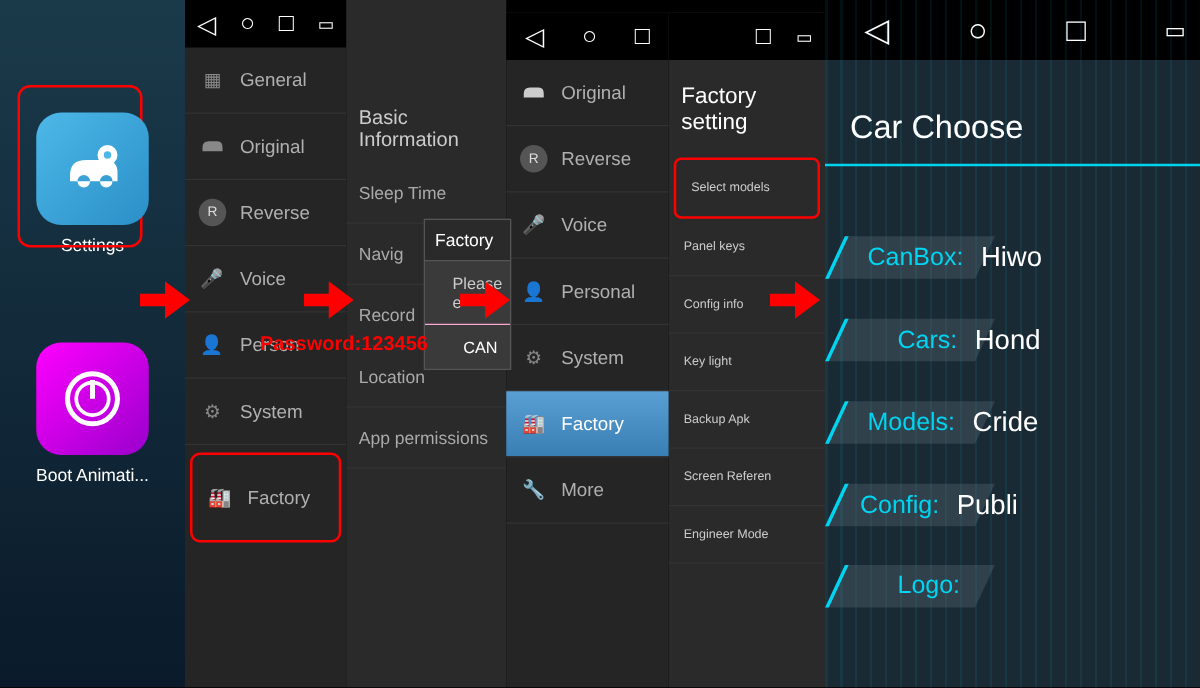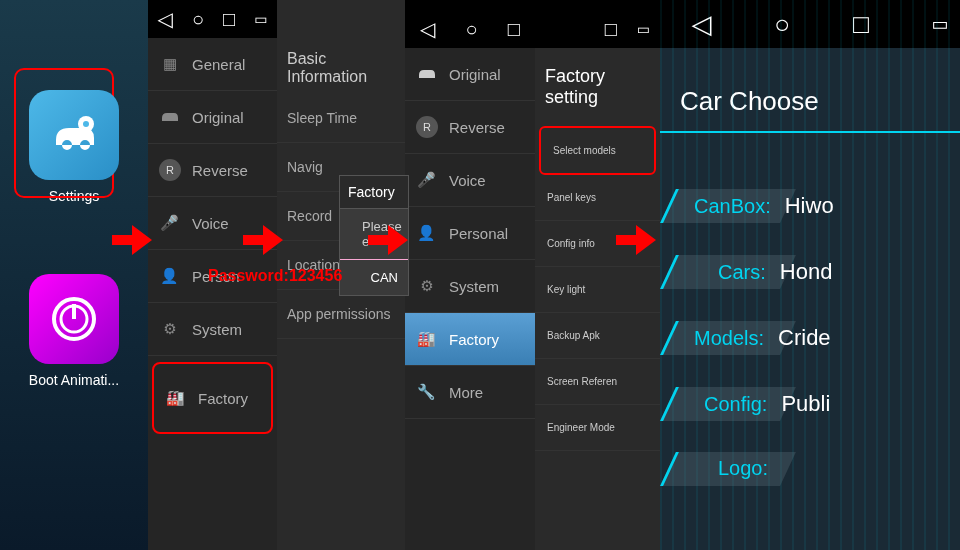--- a/index.html
+++ b/index.html
@@ -23,21 +23,21 @@
 
 .settings-highlight { position: absolute; border: 2px solid #ff0000; border-radius: 10px; width: 100px; height: 130px; top: 68px; left: 14px; }
 
 .menu-item { display: flex; align-items: center; padding: 14px 10px; color: #b0b0b0; font-size: 15px; border-bottom: 1px solid #333; }
 .menu-icon { width: 24px; height: 24px; margin-right: 10px; display: flex; align-items: center; justify-content: center; color: #888; }
 .menu-icon-circle { width: 22px; height: 22px; border-radius: 50%; background: #555; color: #ddd; font-size: 11px; display: flex; align-items: center; justify-content: center; }
 
 .factory-highlight { border: 2px solid #ff0000; border-radius: 8px; }
 .factory-selected { background: linear-gradient(180deg, #5a9fd4, #3a7fb4); color: #fff; }
 
-.section-title { color: #ccc; font-size: 16px; padding: 18px 10px 8px; }
+.section-title { color: #ccc; font-size: 16px; padding: 18px 10px 8px; margin-top: 36px; }
 .info-item { color: #aaa; font-size: 14px; padding: 16px 10px; border-bottom: 1px solid #333; }
 
 .dialog { position: absolute; background: #3a3a3a; border: 1px solid #555; width: 70px; top: 175px; left: 62px; z-index: 10; overflow: hidden; }
 .dialog-title { background: #2a2a2a; color: #fff; padding: 8px; font-size: 14px; }
 .dialog-body { color: #ccc; padding: 10px 22px; font-size: 13px; border-top: 1px solid #555; }
 .dialog-btn { color: #fff; padding: 10px; font-size: 13px; border-top: 1px solid #f9a8d4; text-align: right; }
 
 .password-text { position: absolute; color: #ff0000; font-size: 16px; font-weight: bold; top: 267px; left: 208px; z-index: 20; white-space: nowrap; }
 
 .arrow { position: absolute; width: 40px; height: 30px; z-index: 15; }
@@ -217,21 +217,21 @@
     <span class="car-label" style="margin-left:54px">Cars:</span>
     <span class="car-value">Hond</span>
   </div>
   <div class="car-row">
     <div class="car-skew"></div>
     <span class="car-label">Models:</span>
     <span class="car-value">Cride</span>
   </div>
   <div class="car-row">
     <div class="car-skew"></div>
-    <span class="car-label" style="margin-left:40px">Config:</span>
+    <span class="car-label" style="margin-left:24px">Config:</span>
     <span class="car-value">Publi</span>
   </div>
   <div class="car-row">
     <div class="car-skew"></div>
     <span class="car-label" style="margin-left:54px">Logo:</span>
   </div>
 </div>
 
 <div class="arrow" style="top:225px;left:112px"><svg viewBox="0 0 40 30">
       <path fill="#ff0000" d="M0 10 L20 10 L20 0 L40 15 L20 30 L20 20 L0 20 Z"></path>

